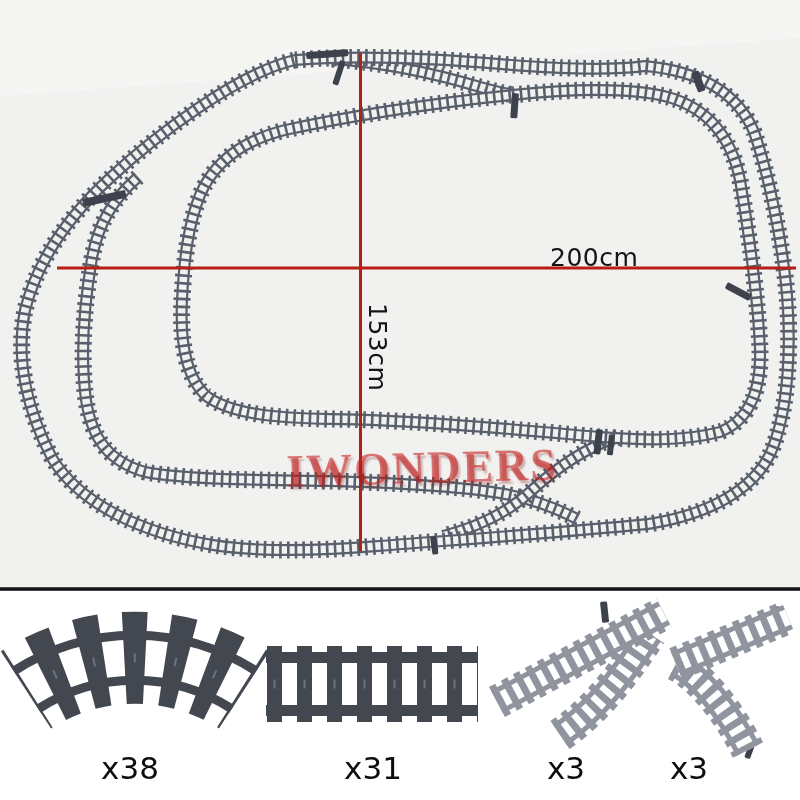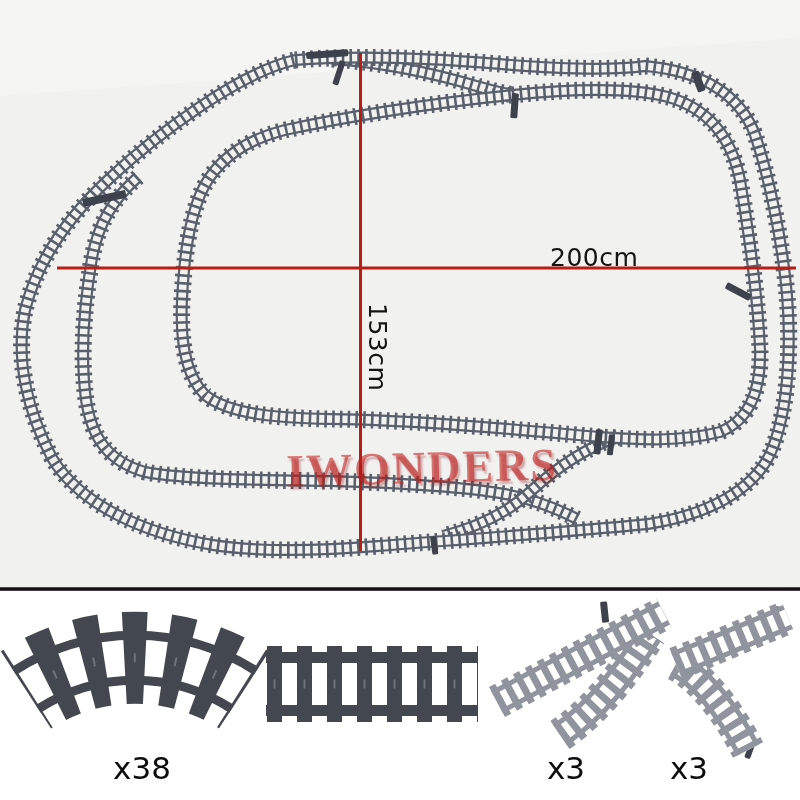--- a/index.html
+++ b/index.html
@@ -18,21 +18,21 @@
   #watermark{
     position:absolute;left:282px;top:441px;width:280px;text-align:center;
     font-family:"Liberation Serif","DejaVu Serif",serif;font-weight:bold;
     font-size:46px;letter-spacing:2px;color:rgba(198,30,28,0.58);
     text-shadow:2px 3px 2px rgba(120,10,10,0.30);
     transform:rotate(-1.5deg);white-space:nowrap;
   }
   .count-label{
     position:absolute;top:750px;color:#0d0d0d;font-size:31px;text-align:center;
   }
-  #count-0{left:102px;width:80px;}
+  #count-0{left:90px;width:80px;}
   #count-1{left:333px;width:80px;}
   #count-2{left:540px;width:52px;}
   #count-3{left:663px;width:52px;}
 </style>
 </head>
 <body>
 
 <div id="stage">
   <svg id="trackSvg" width="800" height="800" viewBox="0 0 800 800">
       <rect x="0" y="0" width="800" height="588" fill="#f1f1f0"></rect>
@@ -115,15 +115,16 @@
       </g>
     </svg>
 
   <div id="dim-width" class="dim-label" style="left:550px;top:243px;">200cm</div>
 
   <div id="dim-height" class="dim-label" style="left:363px;top:303px;">153cm</div>
 
   <div id="watermark">IWONDERS</div>
 
   <div id="count-0" class="count-label">x38</div>
+  <div id="count-1" class="count-label">x31</div>
   <div id="count-2" class="count-label">x3</div>
   <div id="count-3" class="count-label">x3</div>
 </div>
 
 </body></html>

